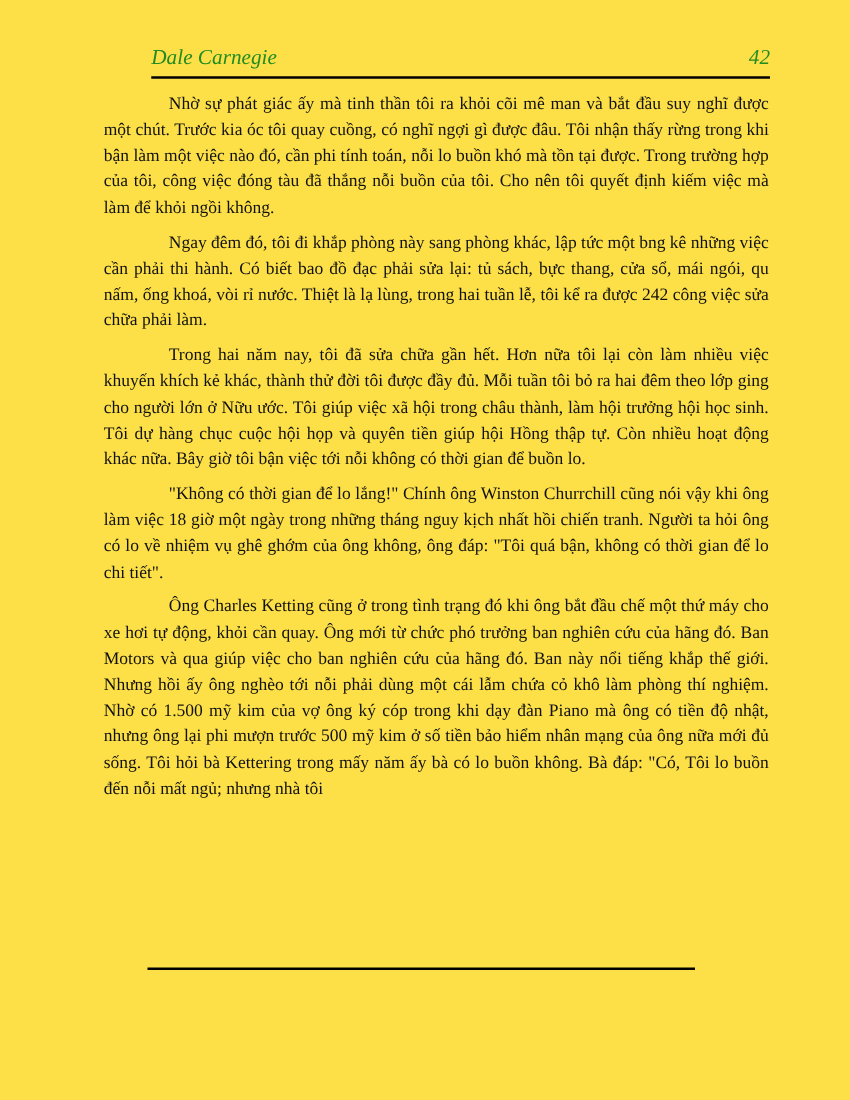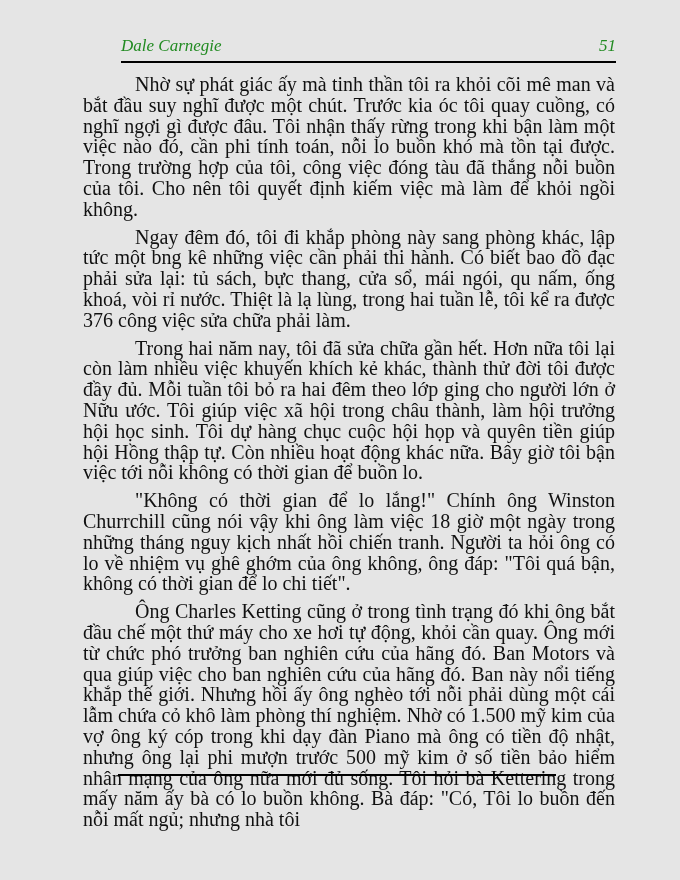--- a/index.html
+++ b/index.html
@@ -4,21 +4,21 @@
 <style>
   html, body {
     margin: 0;
     padding: 0;
     background: #ffffff;
   }
   .page {
     position: relative;
     width: 680px;
     height: 880px;
-    background: #e5e5e5;
+    background: #fde047;
     font-family: "Liberation Serif", "DejaVu Serif", serif;
     color: var(--body-text, #111111);
     overflow: hidden;
   }
   .page-header {
     position: absolute;
     top: 36px;
     left: 121px;
     right: 64px;
     display: flex;
@@ -31,21 +31,21 @@
     color: var(--header-green, #228B22);
   }
   .page-body {
     position: absolute;
     top: 74px;
     left: 83px;
     width: 532px;
   }
   .page-body p {
     margin: 0 0 7px 0;
-    font-size: 20px;
+    font-size: 14px;
     line-height: 20.8px;
     text-align: justify;
     text-indent: 52px;
     color: var(--body-text, #111111);
   }
   .footer-rule {
     position: absolute;
     top: 774px;
     left: 118px;
     width: 438px;
@@ -65,26 +65,26 @@
     cursor: pointer;
   }
 </style>
 </head>
 <body>
 
 <div class="page">
 
   <div class="page-header">
     <span>Dale Carnegie</span>
-    <span>51</span>
+    <span>42</span>
   </div>
 
   <div class="page-body">
     <p>Nhờ sự phát giác ấy mà tinh thần tôi ra khỏi cõi mê man và bắt đầu suy nghĩ được một chút. Trước kia óc tôi quay cuồng, có nghĩ ngợi gì được đâu. Tôi nhận thấy rừng trong khi bận làm một việc nào đó, cần phi tính toán, nỗi lo buồn khó mà tồn tại được. Trong trường hợp của tôi, công việc đóng tàu đã thắng nỗi buồn của tôi. Cho nên tôi quyết định kiếm việc mà làm để khỏi ngồi không.</p>
-    <p>Ngay đêm đó, tôi đi khắp phòng này sang phòng khác, lập tức một bng kê những việc cần phải thi hành. Có biết bao đồ đạc phải sửa lại: tủ sách, bực thang, cửa sổ, mái ngói, qu nấm, ống khoá, vòi rỉ nước. Thiệt là lạ lùng, trong hai tuần lễ, tôi kể ra được 376 công việc sửa chữa phải làm.</p>
+    <p>Ngay đêm đó, tôi đi khắp phòng này sang phòng khác, lập tức một bng kê những việc cần phải thi hành. Có biết bao đồ đạc phải sửa lại: tủ sách, bực thang, cửa sổ, mái ngói, qu nấm, ống khoá, vòi rỉ nước. Thiệt là lạ lùng, trong hai tuần lễ, tôi kể ra được 242 công việc sửa chữa phải làm.</p>
     <p>Trong hai năm nay, tôi đã sửa chữa gần hết. Hơn nữa tôi lại còn làm nhiều việc khuyến khích kẻ khác, thành thử đời tôi được đầy đủ. Mỗi tuần tôi bỏ ra hai đêm theo lớp ging cho người lớn ở Nữu ước. Tôi giúp việc xã hội trong châu thành, làm hội trưởng hội học sinh. Tôi dự hàng chục cuộc hội họp và quyên tiền giúp hội Hồng thập tự. Còn nhiều hoạt động khác nữa. Bây giờ tôi bận việc tới nỗi không có thời gian để buồn lo.</p>
     <p>"Không có thời gian để lo lắng!" Chính ông Winston Churrchill cũng nói vậy khi ông làm việc 18 giờ một ngày trong những tháng nguy kịch nhất hồi chiến tranh. Người ta hỏi ông có lo về nhiệm vụ ghê ghớm của ông không, ông đáp: "Tôi quá bận, không có thời gian để lo chi tiết".</p>
     <p>Ông Charles Ketting cũng ở trong tình trạng đó khi ông bắt đầu chế một thứ máy cho xe hơi tự động, khỏi cần quay. Ông mới từ chức phó trưởng ban nghiên cứu của hãng đó. Ban Motors và qua giúp việc cho ban nghiên cứu của hãng đó. Ban này nổi tiếng khắp thế giới. Nhưng hồi ấy ông nghèo tới nỗi phải dùng một cái lẫm chứa cỏ khô làm phòng thí nghiệm. Nhờ có 1.500 mỹ kim của vợ ông ký cóp trong khi dạy đàn Piano mà ông có tiền độ nhật, nhưng ông lại phi mượn trước 500 mỹ kim ở số tiền bảo hiểm nhân mạng của ông nữa mới đủ sống. Tôi hỏi bà Kettering trong mấy năm ấy bà có lo buồn không. Bà đáp: "Có, Tôi lo buồn đến nỗi mất ngủ; nhưng nhà tôi</p>
   </div>
 
   <div class="footer-rule"></div>
 
 
 </div>
 

